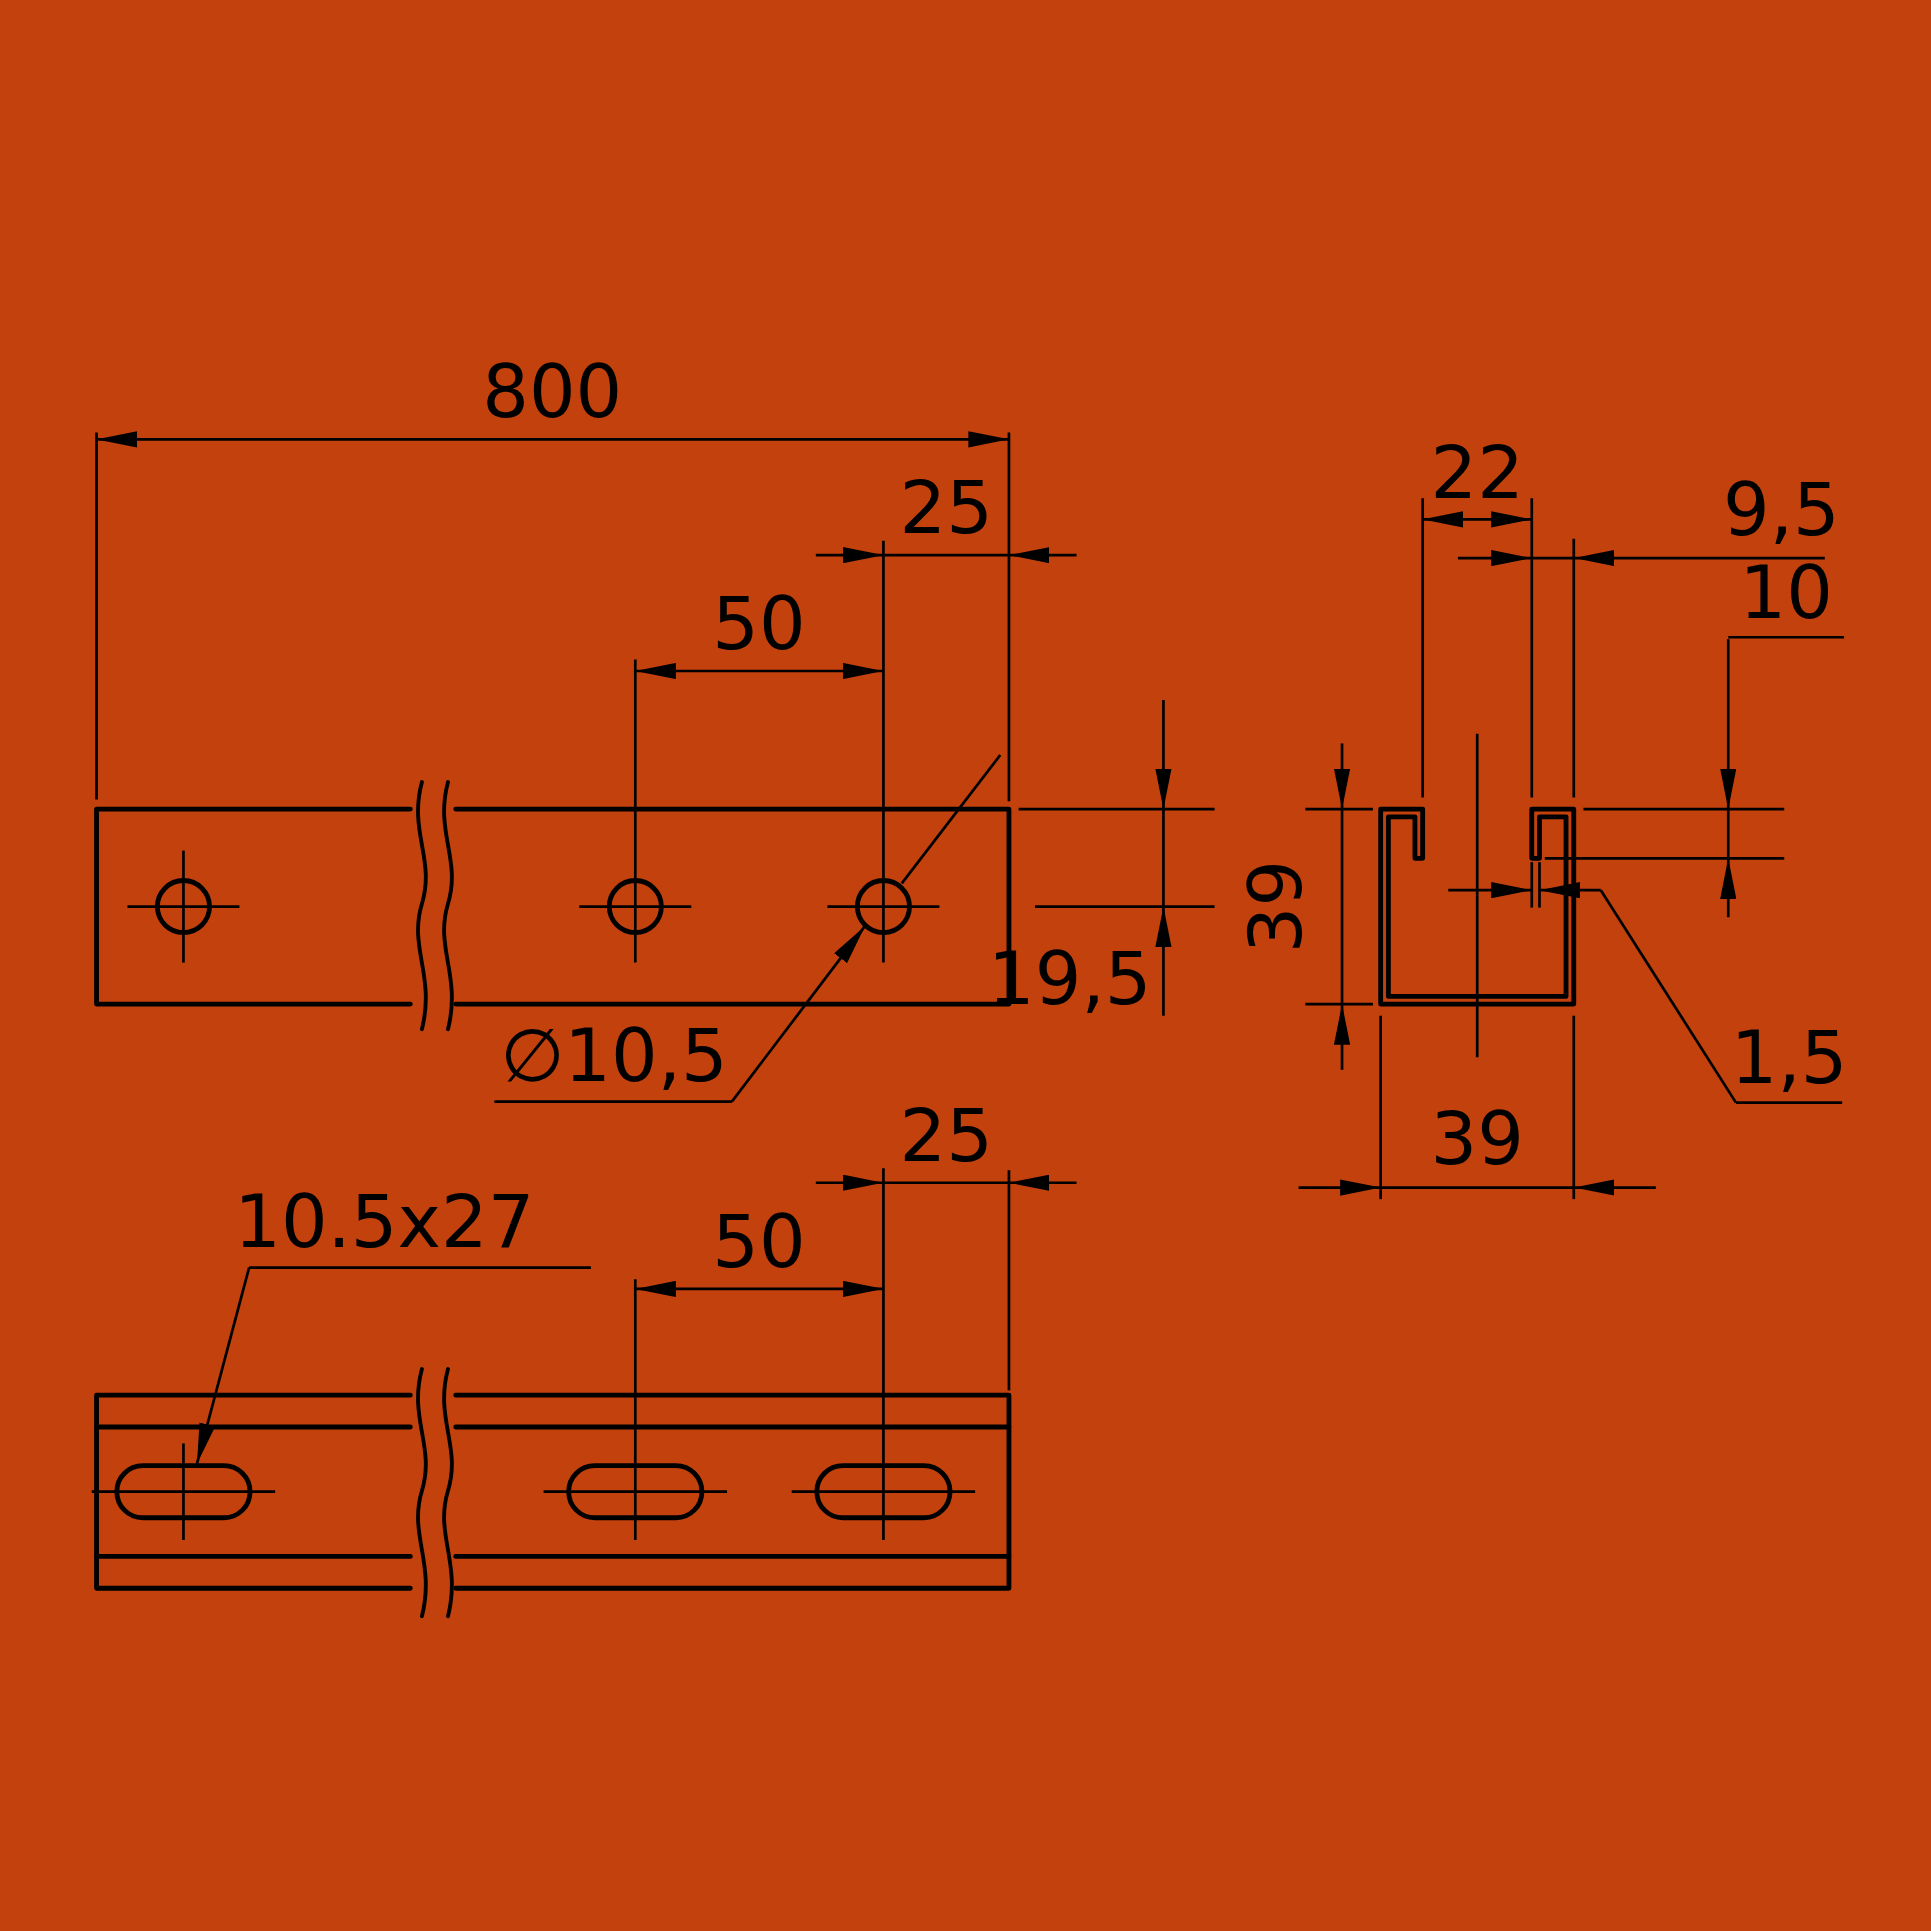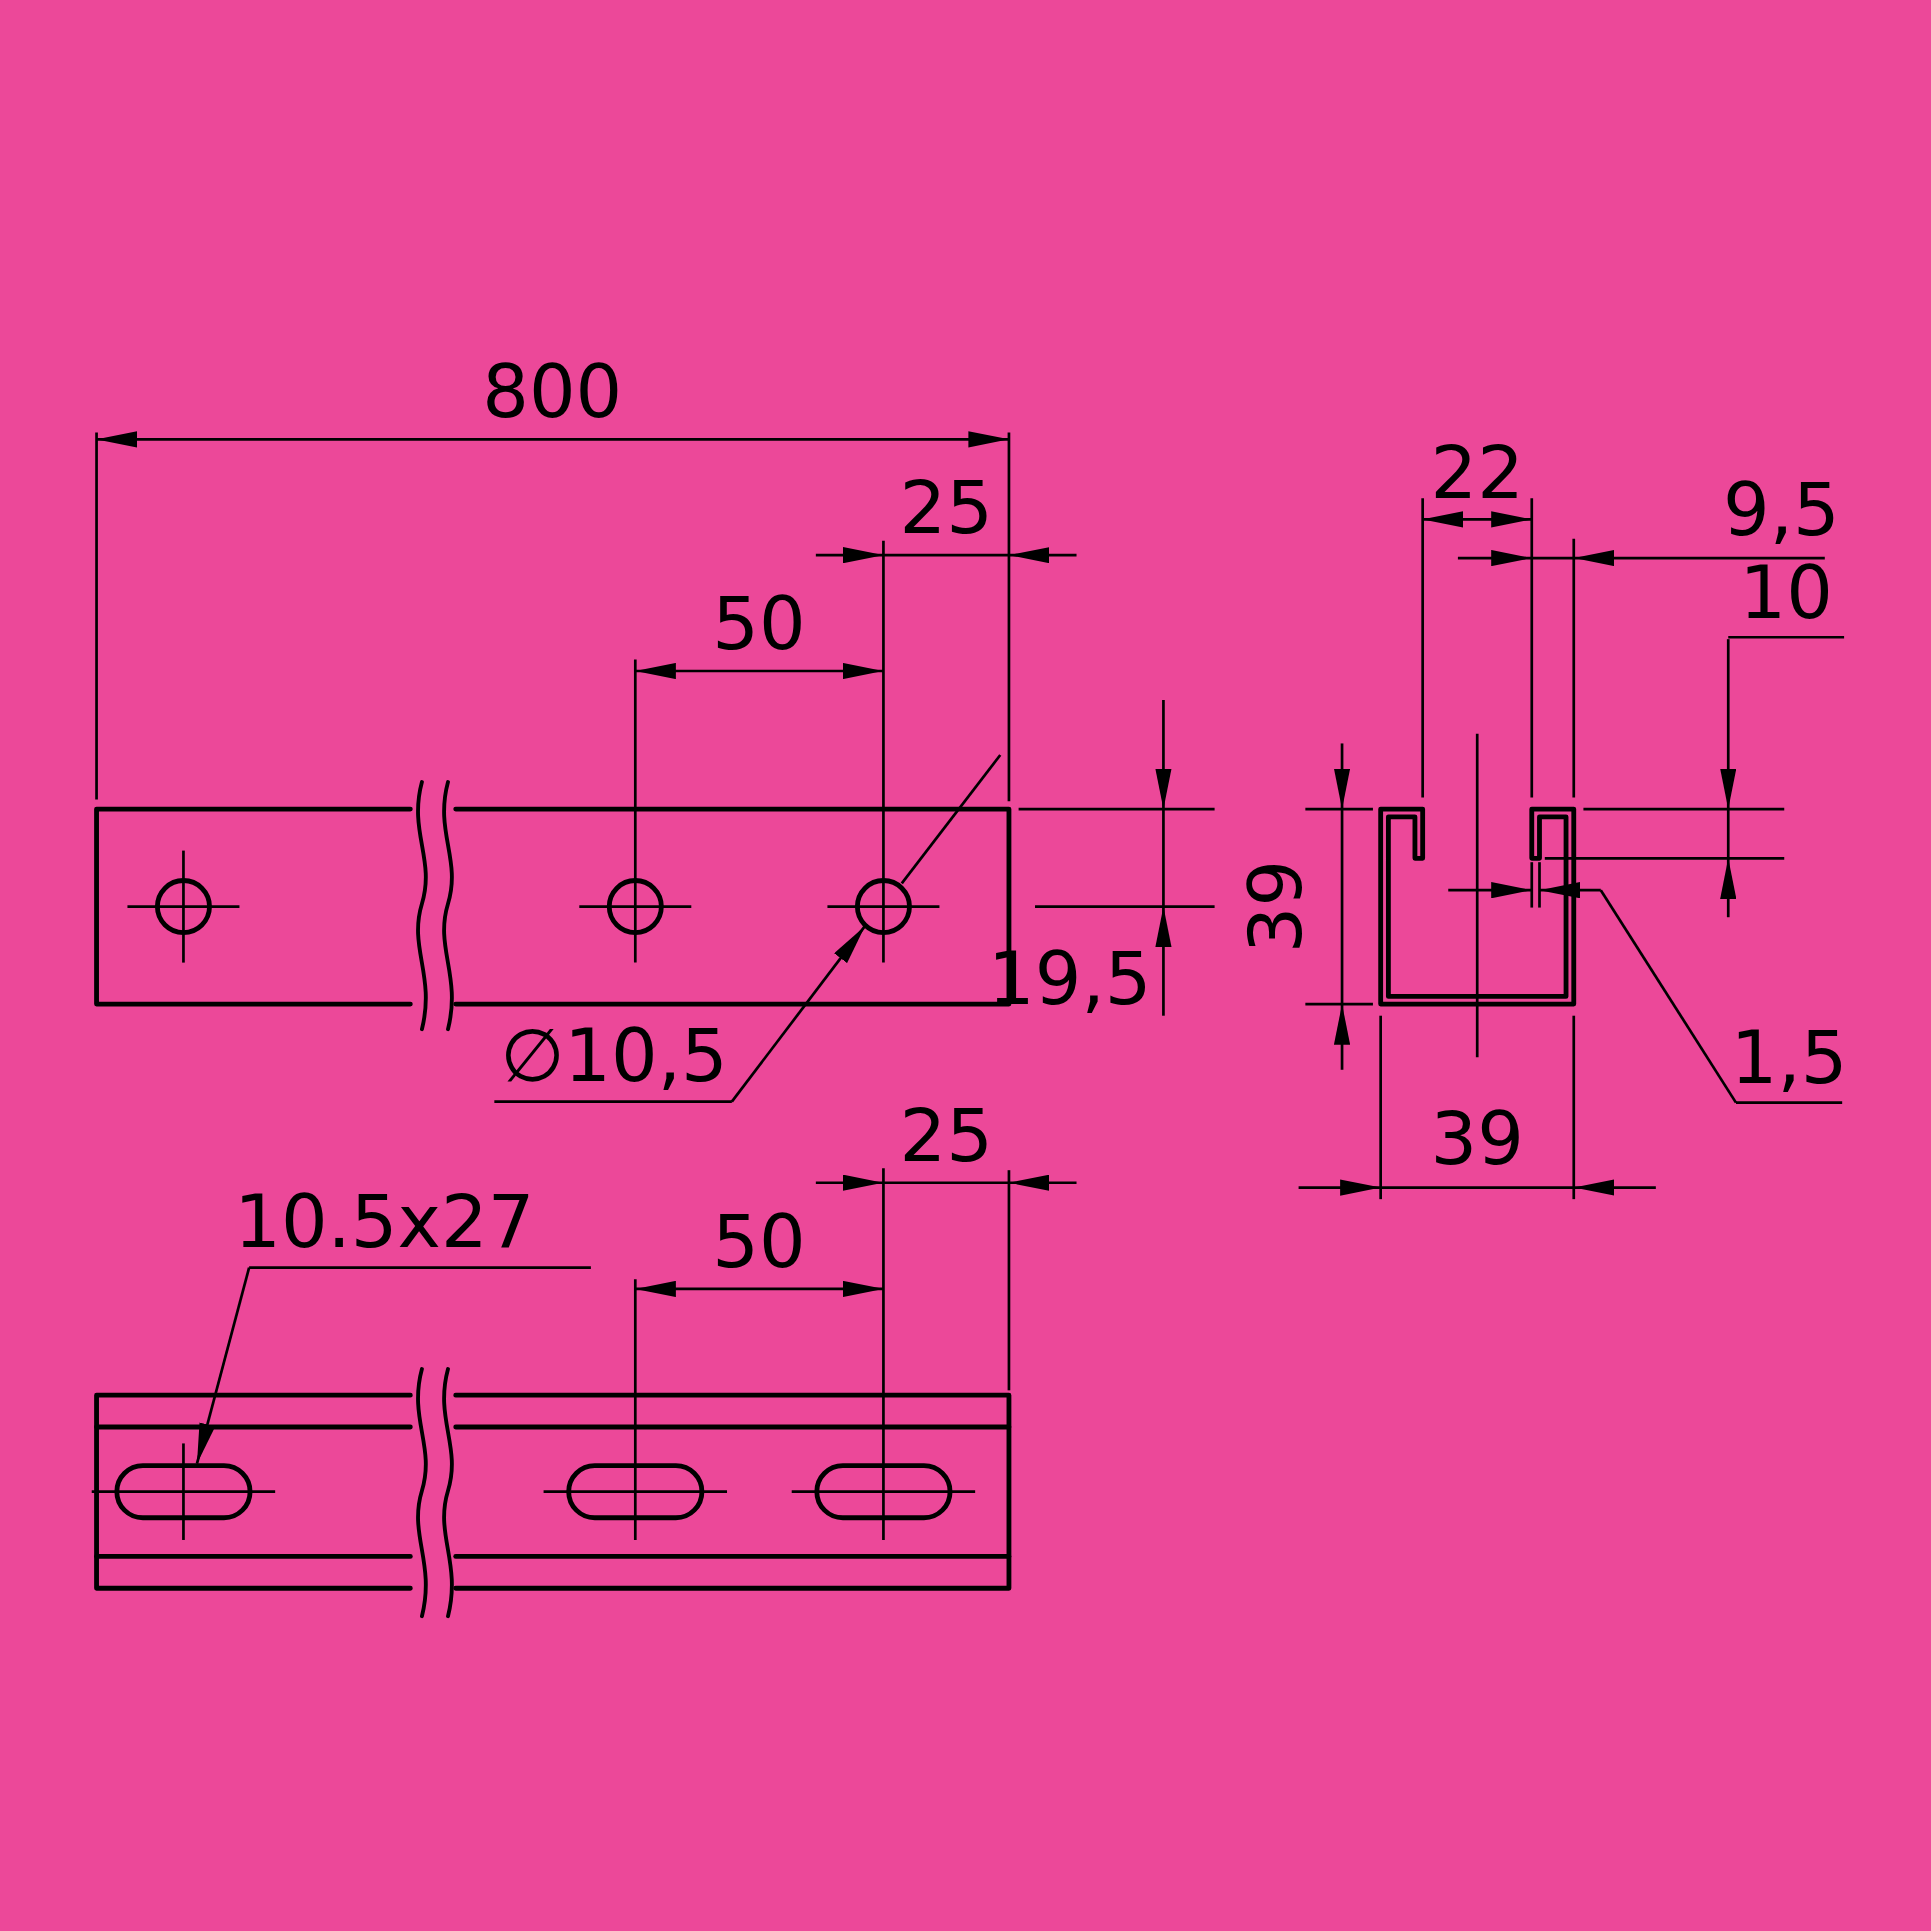--- a/index.html
+++ b/index.html
@@ -1,16 +1,16 @@
 <!DOCTYPE html>
 <html><head>
 <meta charset="utf-8">
 <style>
   html,body{margin:0;padding:0;background:#ffffff;}
-  .sheet{position:relative;width:1931px;height:1931px;background:#ec4899;overflow:hidden;}
+  .sheet{position:relative;width:1931px;height:1931px;background:#c2410c;overflow:hidden;}
   svg{display:block;}
   .obj{stroke:#000;stroke-width:5;fill:none;stroke-linecap:round;stroke-linejoin:round;}
   .brk{stroke:#000;stroke-width:4;fill:none;stroke-linecap:round;}
   .dim{stroke:#000;stroke-width:2.8;fill:none;stroke-linecap:butt;}
   .txt{font-family:"DejaVu Sans","Liberation Sans",sans-serif;font-size:76px;fill:#000;}
 </style>
 </head>
 <body>
 
 <div class="sheet">

